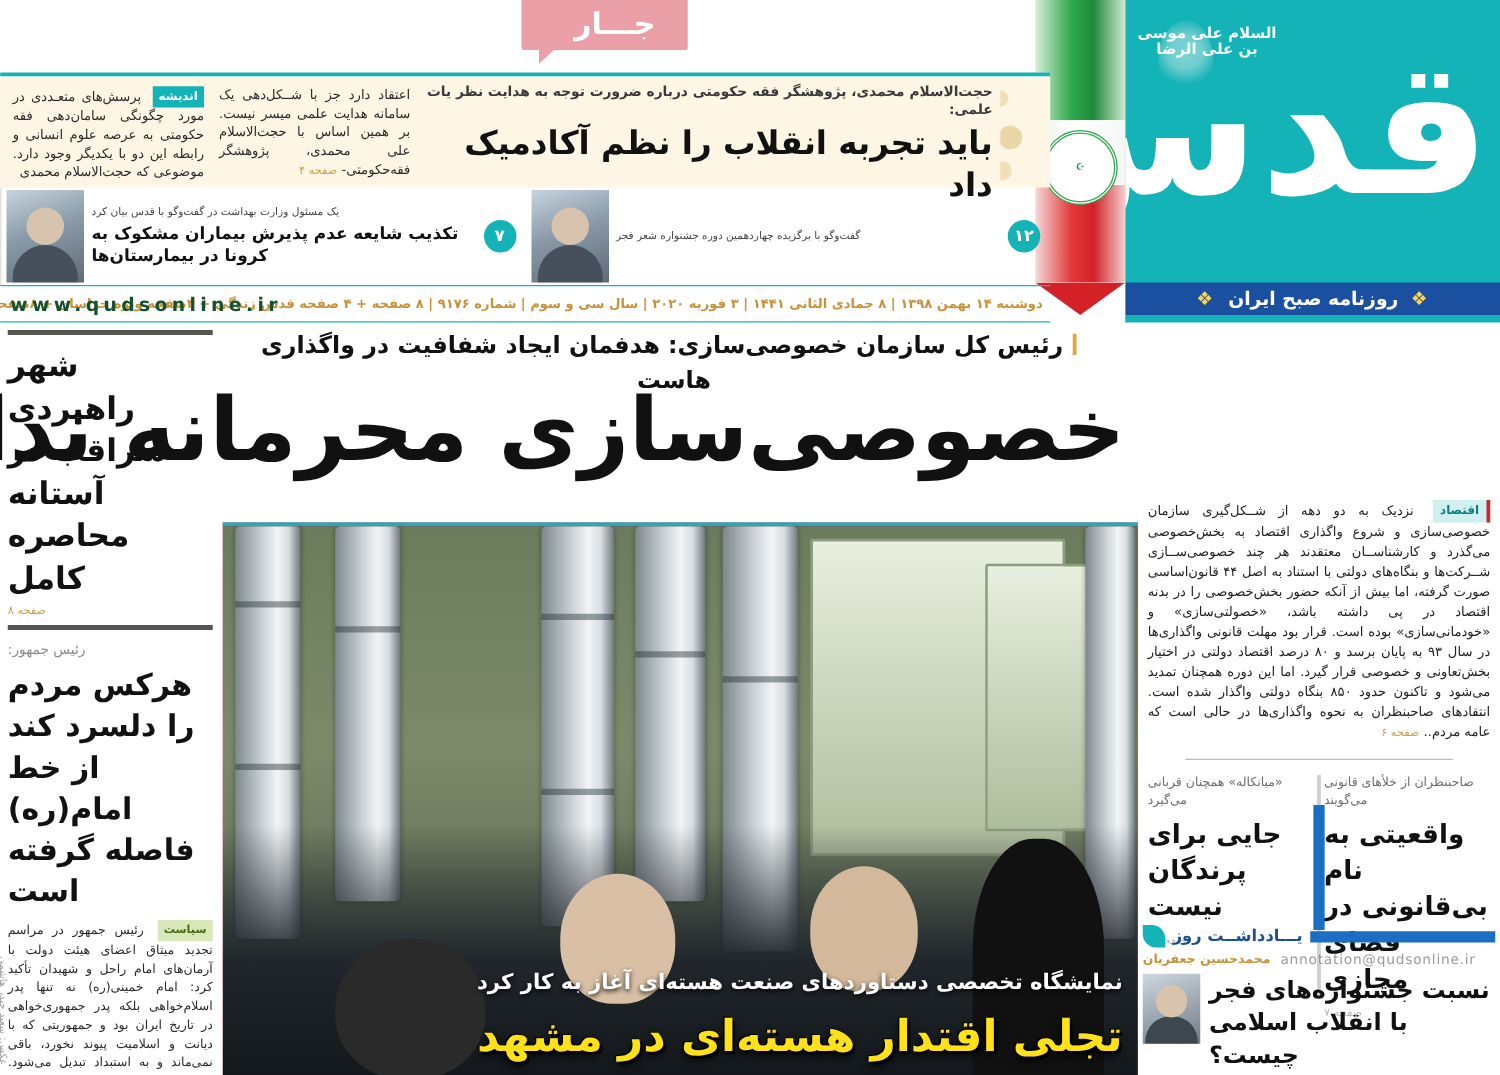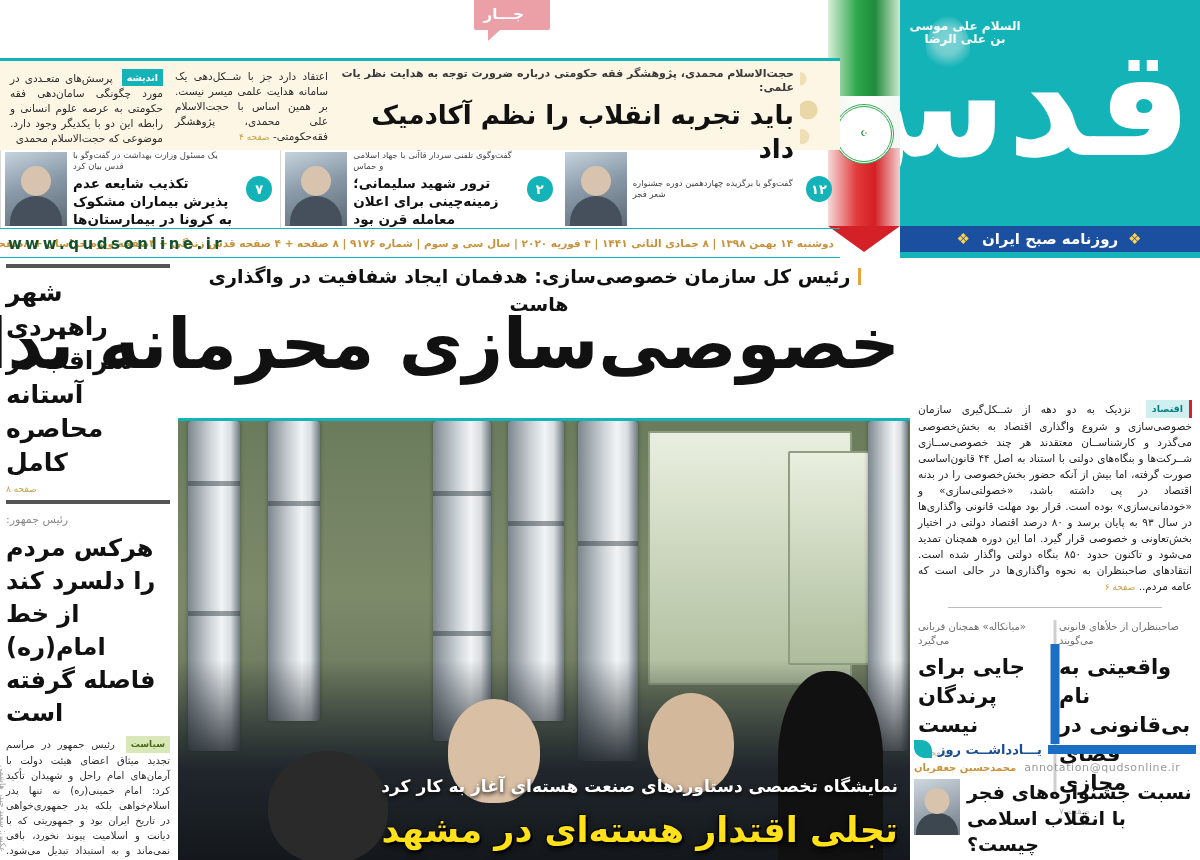--- a/index.html
+++ b/index.html
@@ -9,22 +9,22 @@
     font-family:"DejaVu Sans","Liberation Sans",sans-serif;
     direction:rtl;
   }
   .page{position:relative;width:1200px;height:860px;background:#fff;}
 
   
   .jaar-wrap{position:absolute;left:0;top:0;width:840px;height:40px;}
   .jaar{
     position:absolute;right:290px;top:0;
     background:#eba0a8;color:#fff;
-    padding:5px 26px 7px 10px;
-    font-size:15px;font-weight:bold;letter-spacing:3px;
+    padding:5px 26px 7px 42px;
+    font-size:24px;font-weight:bold;letter-spacing:3px;
     border-radius:0 0 2px 2px;
   }
   .jaar:after{
     content:"";position:absolute;left:14px;bottom:-11px;
     border-width:11px 12px 0 0;border-style:solid;
     border-color:#eba0a8 transparent transparent transparent;
   }
 
   
   .masthead{
@@ -314,28 +314,20 @@
       <div class="t-photo"></div>
       <div class="t-text">
         <div class="t-kicker">یک مسئول وزارت بهداشت در گفت‌وگو با قدس بیان کرد</div>
         <div class="t-title">تکذیب شایعه عدم پذیرش بیماران مشکوک به کرونا در بیمارستان‌ها</div>
       </div>
       <div class="pagenum">۷</div>
     </div>
     <div class="teaser">
       <div class="t-photo"></div>
       <div class="t-text">
-        <div class="t-kicker">گفت‌وگوی تلفنی سردار قاآنی با جهاد اسلامی و حماس</div>
-        <div class="t-title">ترور شهید سلیمانی؛ زمینه‌چینی برای اعلان معامله قرن بود</div>
-      </div>
-      <div class="pagenum">۲</div>
-    </div>
-    <div class="teaser">
-      <div class="t-photo"></div>
-      <div class="t-text">
         <div class="t-kicker">گفت‌وگو با برگزیده چهاردهمین دوره جشنواره شعر فجر</div>
       </div>
       <div class="pagenum">۱۲</div>
     </div>
   </div>
 
   <div class="datebar">
     <div class="date-text">دوشنبه ۱۴ بهمن ۱۳۹۸ | ۸ جمادی الثانی ۱۴۴۱ | ۳ فوریه ۲۰۲۰ | سال سی و سوم | شماره ۹۱۷۶ | ۸ صفحه + ۴ صفحه قدس زندگی + ۴صفحه ویژه خراسان + ۸صفحه راهکار | ۱۰۰۰ تومان</div>
     <div class="site-url">www.qudsonline.ir</div>
   </div>

